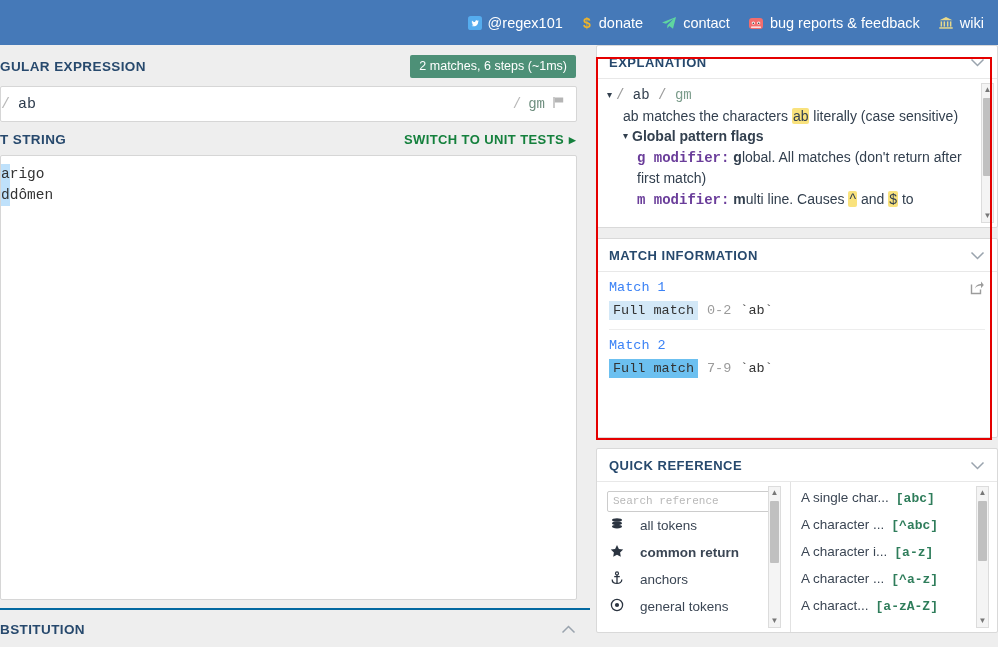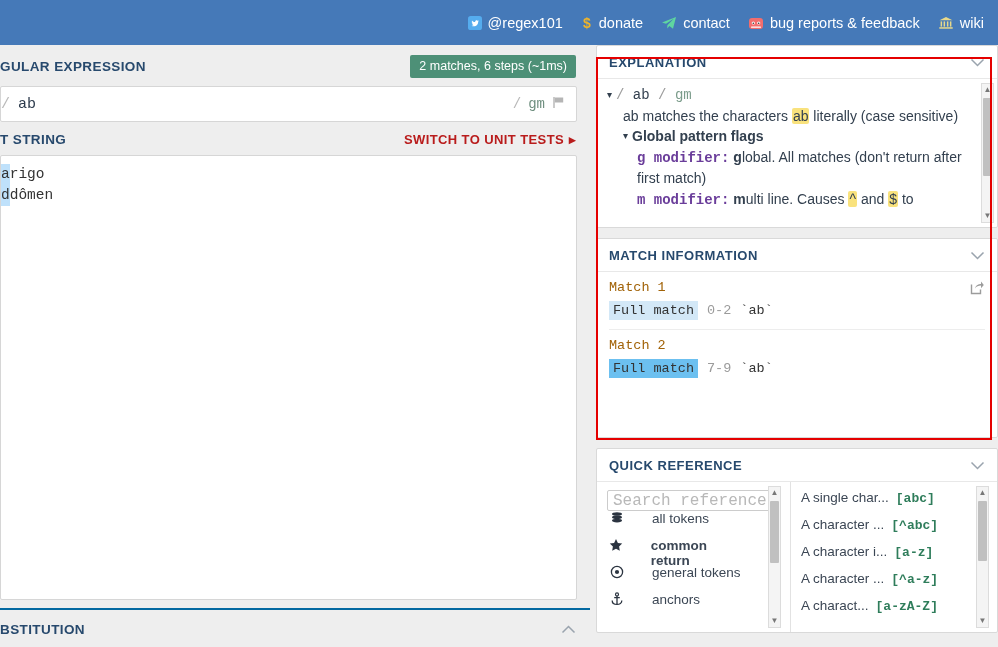--- a/index.html
+++ b/index.html
@@ -64,21 +64,21 @@
   #regex-val { color: #2d3b4d; }
   #regex-right {
     display: flex; align-items: center; gap: 7px;
     font-family: "Liberation Mono", monospace; font-size: 14px;
   }
   #flag-val { color: #6f8f7f; }
   .flagicon { color: #b5b5b5; font-size: 14px; }
 
   .switch-link {
     font-size: 13px; font-weight: bold; letter-spacing: .4px;
-    color: #b91c1c; display: flex; align-items: flex-end; gap: 5px;
+    color: #15803d; display: flex; align-items: flex-end; gap: 5px;
   }
 
   #teststring-box {
     height: 445px;
     padding: 8px 0 0 0;
     font-family: "Liberation Mono", monospace;
     font-size: 14.5px;
     color: #333333;
     overflow: hidden;
   }
@@ -154,21 +154,21 @@
   .sb-track { flex: 1; width: 100%; position: relative; }
   .sb-thumb {
     position: absolute; left: 1px; right: 1px;
     background: #c0c0c0; border-radius: 1px;
   }
 
   
   #matchinfo-body { padding: 8px 12px 12px 12px; position: relative; }
   .match-label {
     font-family: "Liberation Mono", monospace;
-    font-size: 13.5px; color: #a16207; margin-bottom: 6px;
+    font-size: 13.5px; color: #3b82f6; margin-bottom: 6px;
   }
   .match-row {
     font-family: "Liberation Mono", monospace;
     font-size: 13.5px; display: flex; align-items: center; gap: 9px;
     padding-bottom: 9px;
   }
   .fullmatch { padding: 2px 4px; color: #333333; }
   .fm-a { background: #d3e8f7; }
   .fm-b { background: #6cc0f0; }
   .range { color: #9b9b9b; }
@@ -178,29 +178,29 @@
 
   
   #qr-body { display: flex; height: 150px; }
   #qr-left {
     width: 194px; padding: 8px 0 0 10px; position: relative;
     border-right: 1px solid #e2e2e2;
   }
   #qr-search {
     width: 168px; height: 21px;
     border: 1px solid #cccccc; border-radius: 2px;
-    font-family: "Liberation Mono", monospace; font-size: 16px;
+    font-family: "Liberation Mono", monospace; font-size: 11px;
     color: #c2410c; padding: 0 5px; background: #ffffff;
     outline: none;
   }
   #qr-search::placeholder { color: #b8b8b8; }
   .qr-item {
-    display: flex; 
+    display: flex; align-items: center;
     height: 27px; font-size: 13.5px; color: #3b4654;
-    gap: 27px; padding-left: 2px; width: 172px;
+    gap: 15px; padding-left: 2px; width: 172px;
   }
   .qr-ic { width: 16px; text-align: center; color: #2b3440; font-size: 13px; }
   .qr-check { margin-left: auto; color: #1f8a3b; font-size: 13px; font-weight: bold; }
   #qr-right { flex: 1; padding: 8px 0 0 10px; position: relative; }
   .qr-ref {
     display: flex; align-items: baseline; gap: 7px;
     height: 27px; font-size: 13.5px; color: #3b4654; white-space: nowrap;
   }
   .qr-tok {
     font-family: "Liberation Mono", monospace; font-size: 13px;
@@ -441,39 +441,39 @@
                 <path d="M7 1l1.9 3.9 4.3.6-3.1 3 .7 4.3L7 10.8l-3.8 2 .7-4.3-3.1-3 4.3-.6z" fill="#2b3440"></path>
               </svg>
           </span>
           <span>common return</span>
           <span class="qr-check">✔</span>
         </div>
 
         <div class="qr-item">
           <span class="qr-ic">
             <svg width="14" height="14" viewBox="0 0 14 14">
-                <circle cx="7" cy="7" r="5.6" fill="none" stroke="#2b3440" stroke-width="1.3"></circle>
-                <circle cx="7" cy="7" r="2.1" fill="#2b3440"></circle>
-              </svg>
-          </span>
-          <span>general tokens</span>
-        </div>
-
-        <div class="qr-item">
-          <span class="qr-ic">
-            <svg width="14" height="14" viewBox="0 0 14 14">
                 <circle cx="7" cy="2.4" r="1.5" fill="none" stroke="#2b3440" stroke-width="1.2"></circle>
                 <path d="M7 4v8" stroke="#2b3440" stroke-width="1.3"></path>
                 <path d="M4.2 5.6h5.6" stroke="#2b3440" stroke-width="1.3"></path>
                 <path d="M2.2 8.4c0 2.6 2.2 4 4.8 4s4.8-1.4 4.8-4" stroke="#2b3440" stroke-width="1.3" fill="none"></path>
               </svg>
           </span>
           <span>anchors</span>
         </div>
 
+        <div class="qr-item">
+          <span class="qr-ic">
+            <svg width="14" height="14" viewBox="0 0 14 14">
+                <circle cx="7" cy="7" r="5.6" fill="none" stroke="#2b3440" stroke-width="1.3"></circle>
+                <circle cx="7" cy="7" r="2.1" fill="#2b3440"></circle>
+              </svg>
+          </span>
+          <span>general tokens</span>
+        </div>
+
         <div class="sbar" style="right:9px;top:4px;bottom:4px">
           <span class="sb-arrow">▲</span>
           <span class="sb-track">
             <span class="sb-thumb" style="top:2px;height:62px;"></span>
           </span>
           <span class="sb-arrow">▼</span>
         </div>
       </div>
 
       <div id="qr-right">

